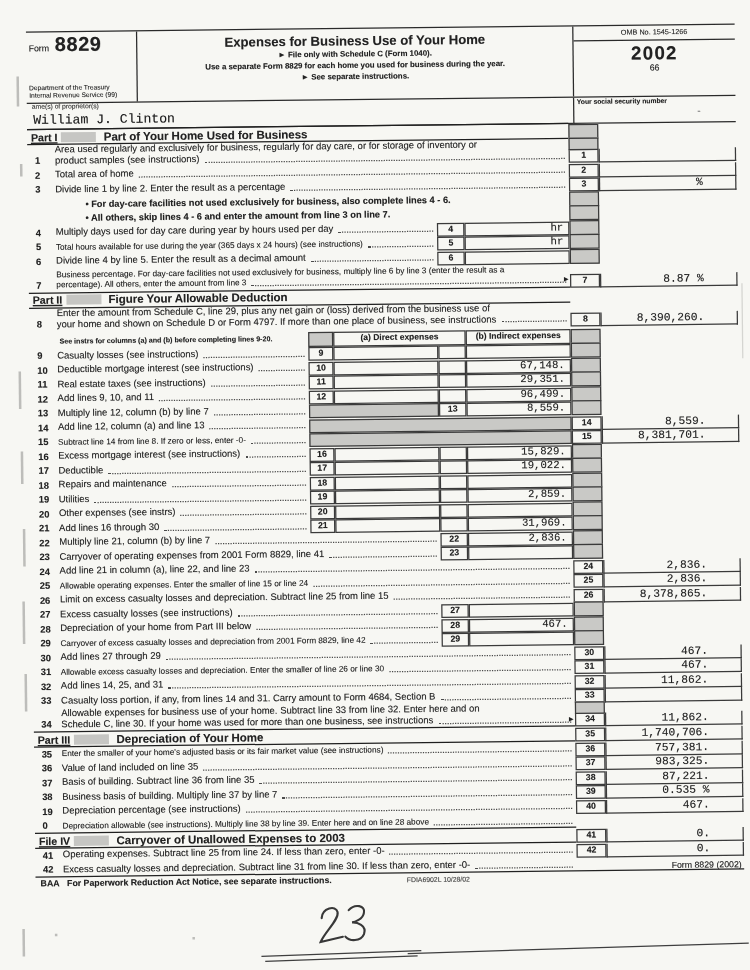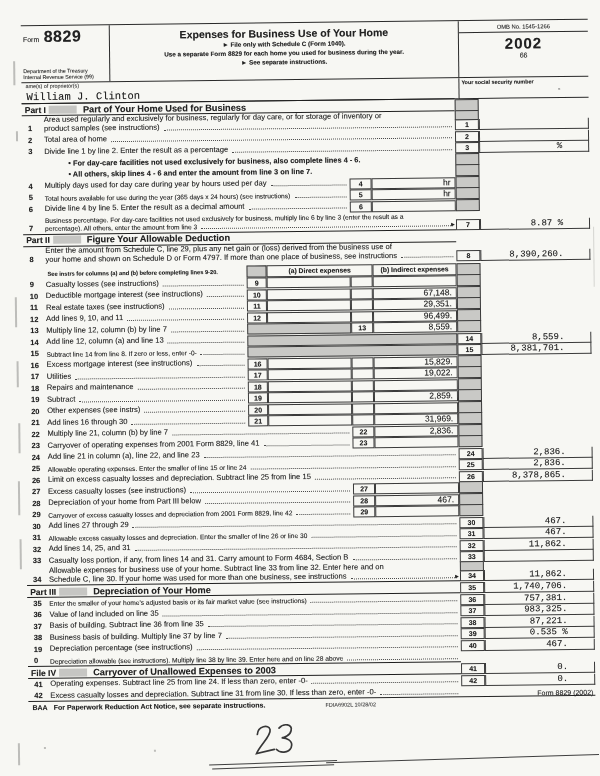--- a/index.html
+++ b/index.html
@@ -54,29 +54,29 @@
   .sm{font-size:6.6px;}
   .sm2 .l1,.sm2 .l2{font-size:6.6px;}
   .bul{font-size:7.4px;font-weight:bold;padding:0 0 2px 26px;}
   .arrow{position:absolute;right:0;bottom:1px;font-size:6px;}
 
   .box{border:1px solid #3a3a3a;height:11px;box-sizing:border-box;}
   .tall{height:12px;}
   .nb{display:flex;align-items:center;justify-content:center;font-weight:bold;font-size:7px;}
   .shade{background:#c9c9c6;}
   .cell{border:1px solid #3a3a3a;height:11px;box-sizing:border-box;
-        font-family:Liberation Sans, sans-serif;font-size:8.5px;
+        font-family:Liberation Mono, monospace;font-size:8.5px;
         display:flex;align-items:flex-end;justify-content:flex-end;padding:0 4px 0 0;}
   .val{border:1px solid #3a3a3a;border-top:none;height:11px;box-sizing:border-box;
        font-family:"Liberation Mono",monospace;font-size:9px;
        display:flex;align-items:flex-end;justify-content:flex-end;padding-right:26px;}
   .chip{position:absolute;right:110px;bottom:10px;width:24px;height:10px;background:#c9c9c6;border:1px solid #3a3a3a;box-sizing:border-box;}
 
   .bar{display:flex;align-items:center;height:13px;border-top:1.7px solid #1f1f1f;border-bottom:1.5px solid #1f1f1f;box-sizing:border-box;}
-  .bar-id{font-weight:bold;font-size:8.5px;padding:0 3px 0 3px;}
+  .bar-id{font-weight:bold;font-size:8.5px;padding:0 3px 0 3px;text-decoration:underline;}
   .bar-chip{width:28px;height:8px;background:#c6c6c3;margin-right:6px;}
   .bar-title{font-weight:bold;font-size:9.2px;}
 
   .hdrrow{height:15px;}
   .note{font-size:5.7px;font-weight:bold;padding:0 0 3px 4px;}
   .hcell{border:1px solid #3a3a3a;height:12px;box-sizing:border-box;font-size:6.8px;font-weight:bold;
          display:flex;align-items:center;justify-content:center;}
   .spanA{grid-column:4 / span 2;}
 
   
@@ -365,47 +365,47 @@
     <div class="box nb">16</div>
     <div class="cell"></div>
     <div class="box"></div>
     <div class="cell">15,829.</div>
     <div class="box tall shade"></div>
     <div></div>
   </div>
   <div class="row r-inner h1">
     <div class="n">17</div>
     <div class="lab">
+            <span class="txt">Deductible</span>
+            <span class="lead"></span>
+          </div>
+    <div class="box nb">17</div>
+    <div class="cell"></div>
+    <div class="box"></div>
+    <div class="cell">19,022.</div>
+    <div class="box tall shade"></div>
+    <div></div>
+  </div>
+  <div class="row r-inner h1">
+    <div class="n">18</div>
+    <div class="lab">
+            <span class="txt">Repairs and maintenance</span>
+            <span class="lead"></span>
+          </div>
+    <div class="box nb">18</div>
+    <div class="cell"></div>
+    <div class="box"></div>
+    <div class="cell"></div>
+    <div class="box tall shade"></div>
+    <div></div>
+  </div>
+  <div class="row r-inner h1">
+    <div class="n">19</div>
+    <div class="lab">
             <span class="txt">Utilities</span>
-            <span class="lead"></span>
-          </div>
-    <div class="box nb">17</div>
-    <div class="cell"></div>
-    <div class="box"></div>
-    <div class="cell">19,022.</div>
-    <div class="box tall shade"></div>
-    <div></div>
-  </div>
-  <div class="row r-inner h1">
-    <div class="n">18</div>
-    <div class="lab">
-            <span class="txt">Repairs and maintenance</span>
-            <span class="lead"></span>
-          </div>
-    <div class="box nb">18</div>
-    <div class="cell"></div>
-    <div class="box"></div>
-    <div class="cell"></div>
-    <div class="box tall shade"></div>
-    <div></div>
-  </div>
-  <div class="row r-inner h1">
-    <div class="n">19</div>
-    <div class="lab">
-            <span class="txt">Subtract</span>
             <span class="lead"></span>
           </div>
     <div class="box nb">19</div>
     <div class="cell"></div>
     <div class="box"></div>
     <div class="cell">2,859.</div>
     <div class="box tall shade"></div>
     <div></div>
   </div>
   <div class="row r-inner h1">

